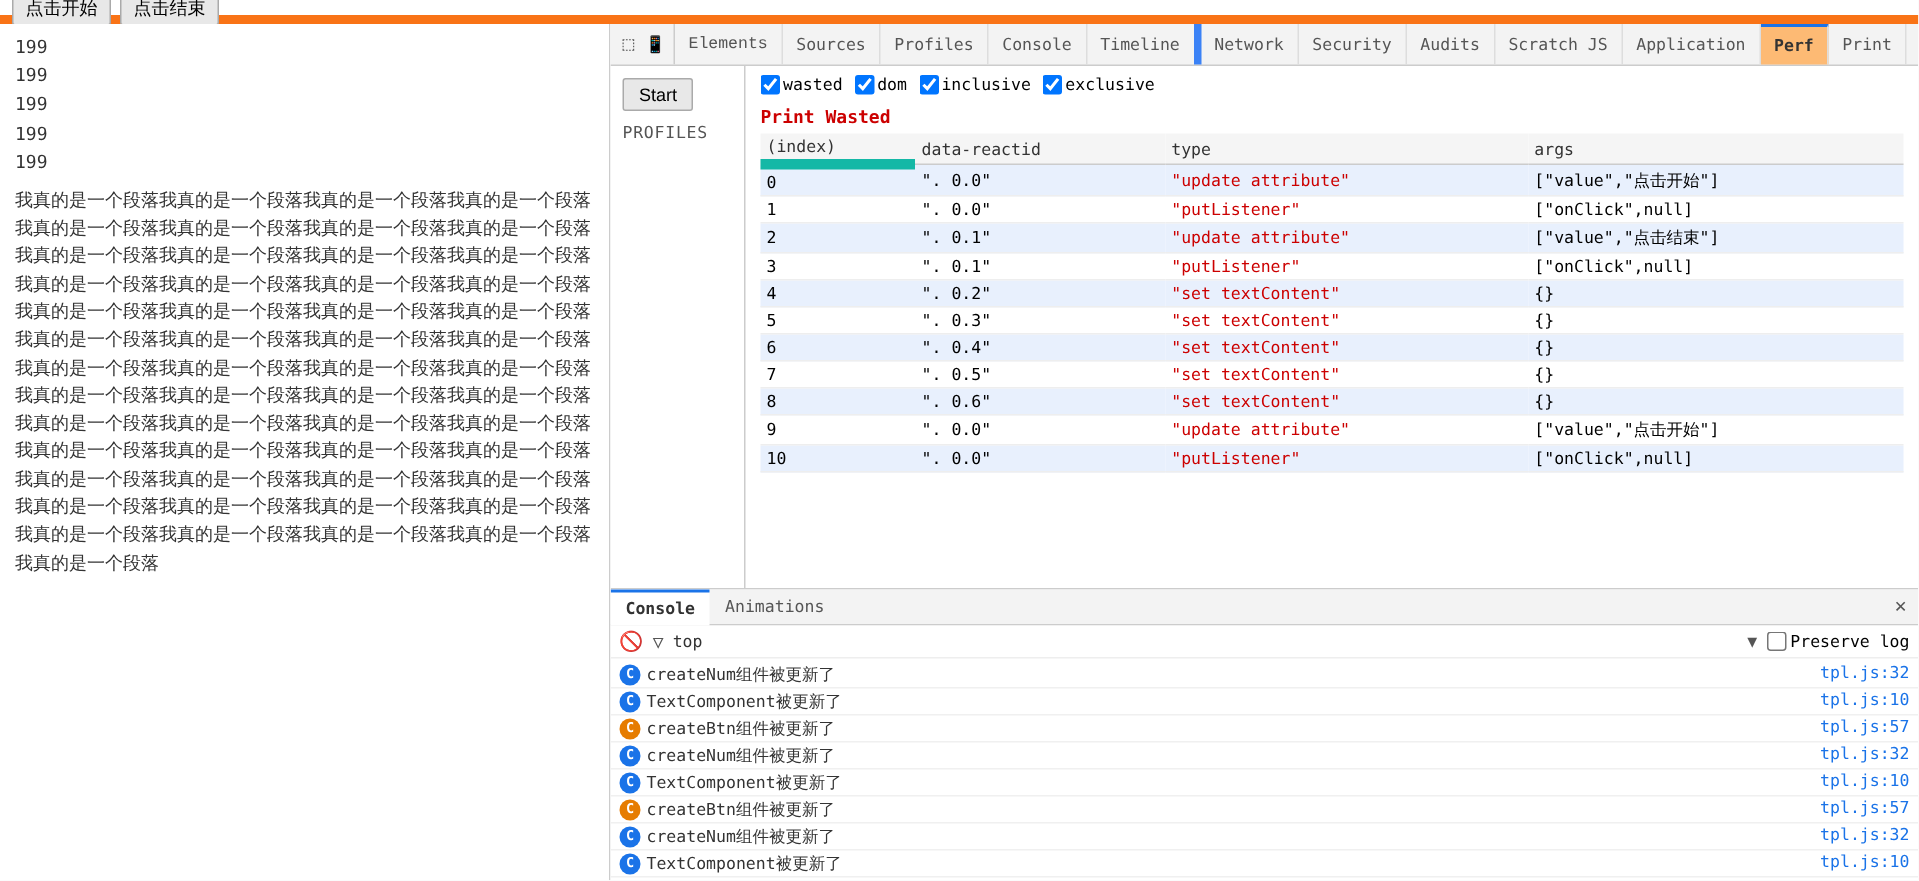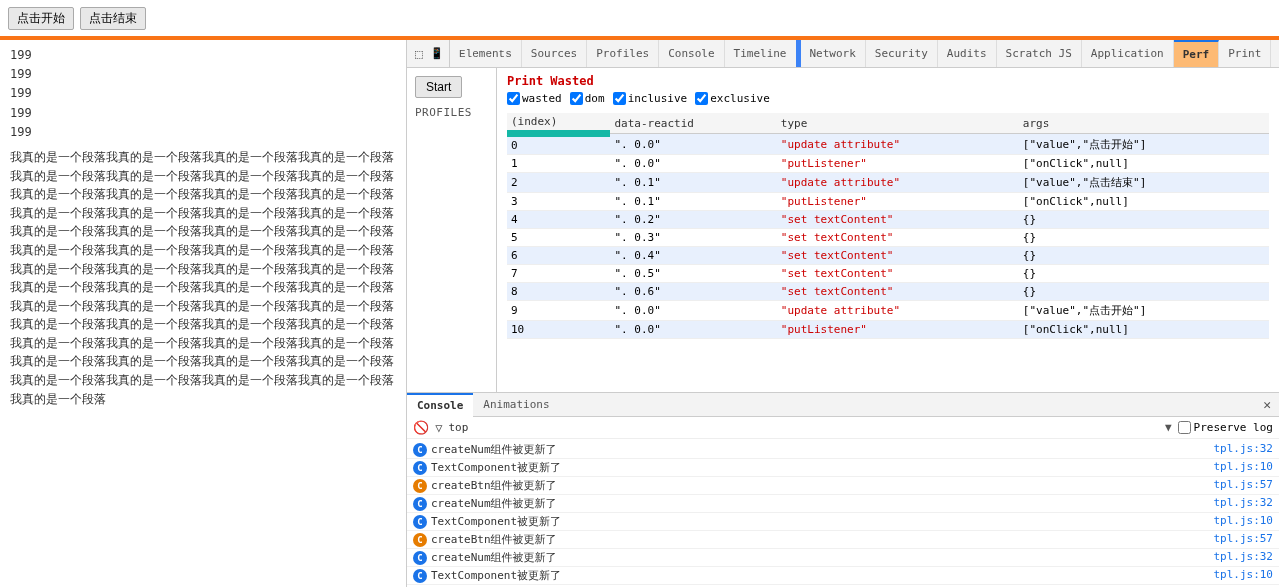--- a/index.html
+++ b/index.html
@@ -3,21 +3,21 @@
   <meta charset="utf-8">
   <style>
     * { box-sizing: border-box; margin: 0; padding: 0; }
     body { font-family: 'Menlo', 'Consolas', monospace; font-size: 12px; background: #f5f5f5; display: flex; flex-direction: column; height: 587px; overflow: hidden; }
   </style>
 </head>
 <body>
 
 <div style="display:flex; flex-direction:column; height:587px; overflow:hidden; background:#fff;">
 
-  <div style="display:flex; align-items:center; background:#fff; border-bottom:4px solid #f97316; height:40px; flex-shrink:0; padding:0 8px; gap:6px;">
+  <div style="display:flex; align-items:center; background:#fff; border-bottom:6px solid #f97316; height:16px; flex-shrink:0; padding:0 8px; gap:6px;">
     <button style="font-size:12px; padding:2px 8px; background:#e8e8e8; border:1px solid #aaa; border-radius:2px; cursor:pointer;">点击开始</button>
     <button style="font-size:12px; padding:2px 8px; background:#e8e8e8; border:1px solid #aaa; border-radius:2px; cursor:pointer;">点击结束</button>
   </div>
 
   <div style="display:flex; flex:1; overflow:hidden;">
 
     <div style="width:407px; background:#fff; border-right:1px solid #ccc; display:flex; flex-direction:column; overflow:hidden; flex-shrink:0;">
       <div style="padding:6px 10px; overflow-y:auto; flex:1; font-size:12px; line-height:1.6;">
         <div style="font-size:12px; color:#333;">199</div>
         <div style="font-size:12px; color:#333;">199</div>
@@ -57,40 +57,40 @@
 
         <div style="flex:1; display:flex; overflow:hidden;">
 
           <div style="width:90px; border-right:1px solid #ccc; background:#fff; padding:8px; flex-shrink:0;">
             <button style="background:#e8e8e8;border:1px solid #aaa;padding:3px 10px;font-size:12px;cursor:pointer;border-radius:2px;margin-bottom:8px;">Start</button>
             <div style="font-size:11px;color:#555;letter-spacing:0.5px;">PROFILES</div>
           </div>
 
           <div style="flex:1; overflow-y:auto; padding:6px 10px; position:relative;">
 
+            <div style="display:flex;align-items:center;gap:8px;font-size:11px;margin-bottom:8px;">
+              <label style="display:flex;align-items:center;gap:2px;cursor:pointer;">
+                <input type="checkbox" checked="" style="">
+                <span>wasted</span>
+              </label>
+              <label style="display:flex;align-items:center;gap:2px;cursor:pointer;">
+                <input type="checkbox" checked="" style="">
+                <span>dom</span>
+              </label>
+              <label style="display:flex;align-items:center;gap:2px;cursor:pointer;">
+                <input type="checkbox" checked="" style="">
+                <span>inclusive</span>
+              </label>
+              <label style="display:flex;align-items:center;gap:2px;cursor:pointer;">
+                <input type="checkbox" checked="" style="">
+                <span>exclusive</span>
+              </label>
+            </div>
+
             <div style="font-weight:bold;font-size:12px;color:#c00;margin-bottom:4px;">Print Wasted</div>
-
-            <div style="display:flex;align-items:center;gap:8px;font-size:11px;margin-bottom:8px;">
-              <label style="display:flex;align-items:center;gap:2px;cursor:pointer;">
-                <input type="checkbox" checked="" style="">
-                <span>wasted</span>
-              </label>
-              <label style="display:flex;align-items:center;gap:2px;cursor:pointer;">
-                <input type="checkbox" checked="" style="">
-                <span>dom</span>
-              </label>
-              <label style="display:flex;align-items:center;gap:2px;cursor:pointer;">
-                <input type="checkbox" checked="" style="">
-                <span>inclusive</span>
-              </label>
-              <label style="display:flex;align-items:center;gap:2px;cursor:pointer;">
-                <input type="checkbox" checked="" style="">
-                <span>exclusive</span>
-              </label>
-            </div>
 
             <table style="width:100%;border-collapse:collapse;font-size:11px;margin-bottom:3px;">
               <thead>
                 <tr>
                   <th style="text-align:left;border-bottom:7px solid #14b8a6;padding:2px 4px;color:#333;background:#f5f5f5;font-weight:normal;">(index)</th>
                   <th style="text-align:left;border-bottom:1px solid #ccc;padding:2px 4px;color:#333;background:#f5f5f5;font-weight:normal;">data-reactid</th>
                   <th style="text-align:left;border-bottom:1px solid #ccc;padding:2px 4px;color:#333;background:#f5f5f5;font-weight:normal;">type</th>
                   <th style="text-align:left;border-bottom:1px solid #ccc;padding:2px 4px;color:#333;background:#f5f5f5;font-weight:normal;">args</th>
                 </tr>
               </thead>

